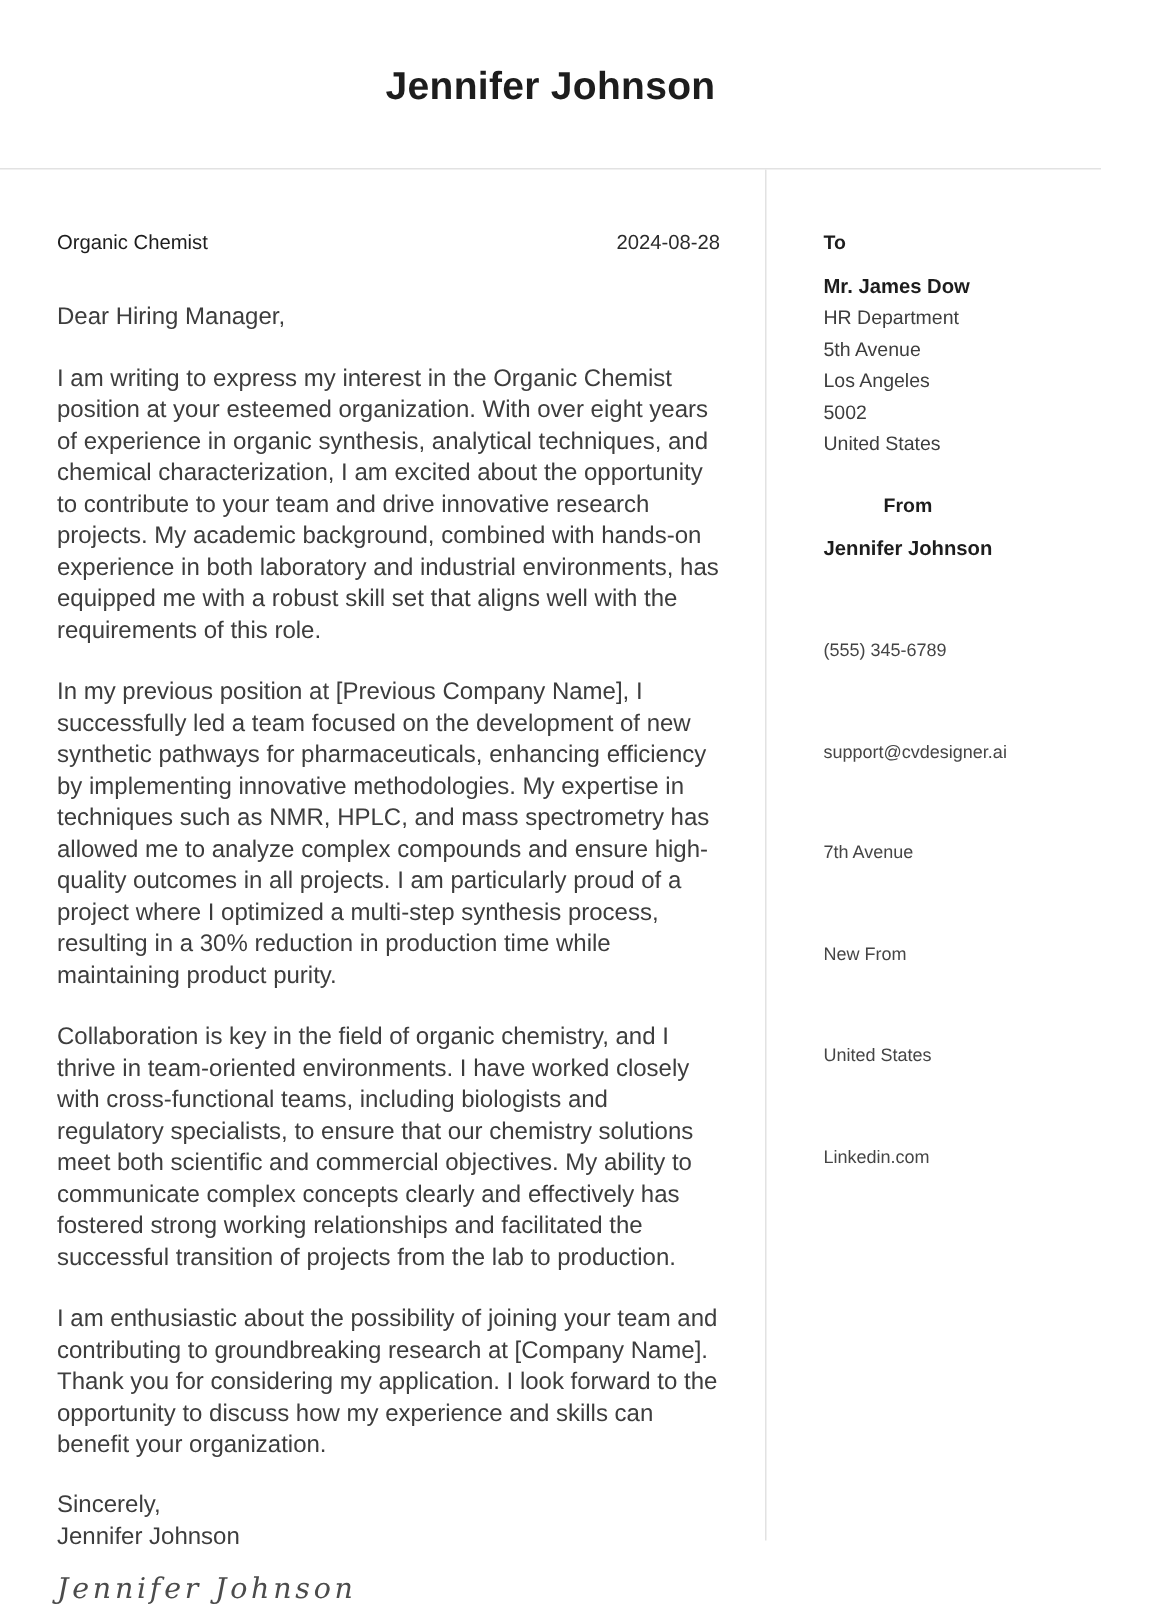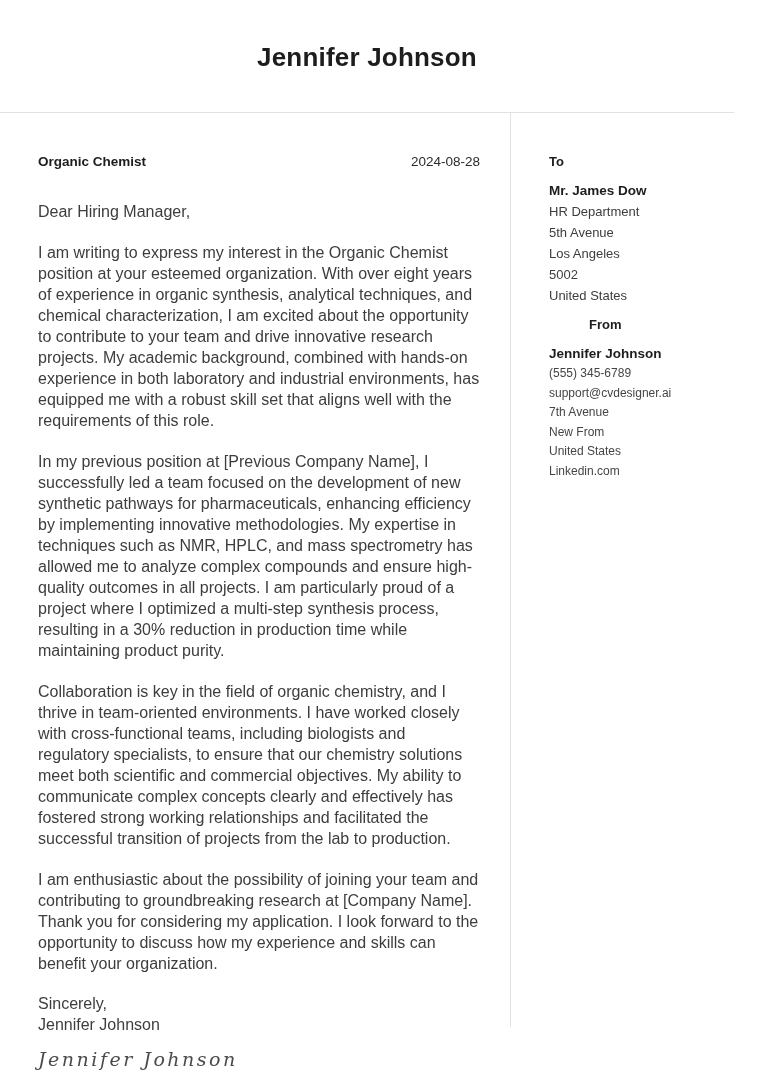--- a/index.html
+++ b/index.html
@@ -28,44 +28,44 @@
   .main-col {
     width: 511px; flex: 0 0 511px;
     border-right: 1px solid var(--divider, #e2e2e2);
     padding: 0 30px 0 38px;
   }
   .title-row {
     margin-top: 38px;
     display: flex; justify-content: space-between; align-items: baseline;
     line-height: 21px;
   }
-  .job-title { font-size: 13.5px; font-weight: 700; color: var(--heading, #1d1d1d); }
+  .job-title { font-size: 13.5px; font-weight: 400; color: var(--heading, #1d1d1d); }
   .letter-date { font-size: 13.5px; font-weight: 500; color: #2b2b2b; }
 
   .body-text { font-size: 16px; line-height: 21px; color: var(--text, #3d3d3d); }
   .salutation { margin-top: 29px; }
   .body-par { margin-top: 20px; }
   .closing-block { margin-top: 19px; }
   .signature {
     margin-top: 13px;
     font-family: "DejaVu Serif", serif;
     font-style: italic;
     font-size: 19px;
     letter-spacing: 2.5px;
     color: #4b4b4b;
   }
 
   
   .sidebar { flex: 1 1 auto; padding: 0 20px 0 38px; }
   .section-label { font-size: 13px; font-weight: 700; line-height: 21px; color: var(--heading, #1d1d1d); }
   .to-section .section-label { margin-top: 38px; }
-  .from-section .section-label { margin-top: 8px; padding-left: 40px; }
+  .from-section .section-label { margin-top: 20px; padding-left: 40px; }
   .contact-name { margin-top: 8px; font-size: 13.5px; font-weight: 700; line-height: 21px; color: var(--heading, #1d1d1d); }
   .contact-line { font-size: 13px; line-height: 21px; color: var(--text, #3d3d3d); }
-  .from-section .contact-line { font-size: 12px; line-height: 19.5px; color: #454545; }
+  .from-section .contact-line { font-size: 12px; line-height: 19.5px; color: #454545; margin-top: 48px; }
 </style>
 </head>
 <body>
 
 <div class="page">
 
   <header class="letter-header">
     <h1>Jennifer Johnson</h1>
   </header>
 

